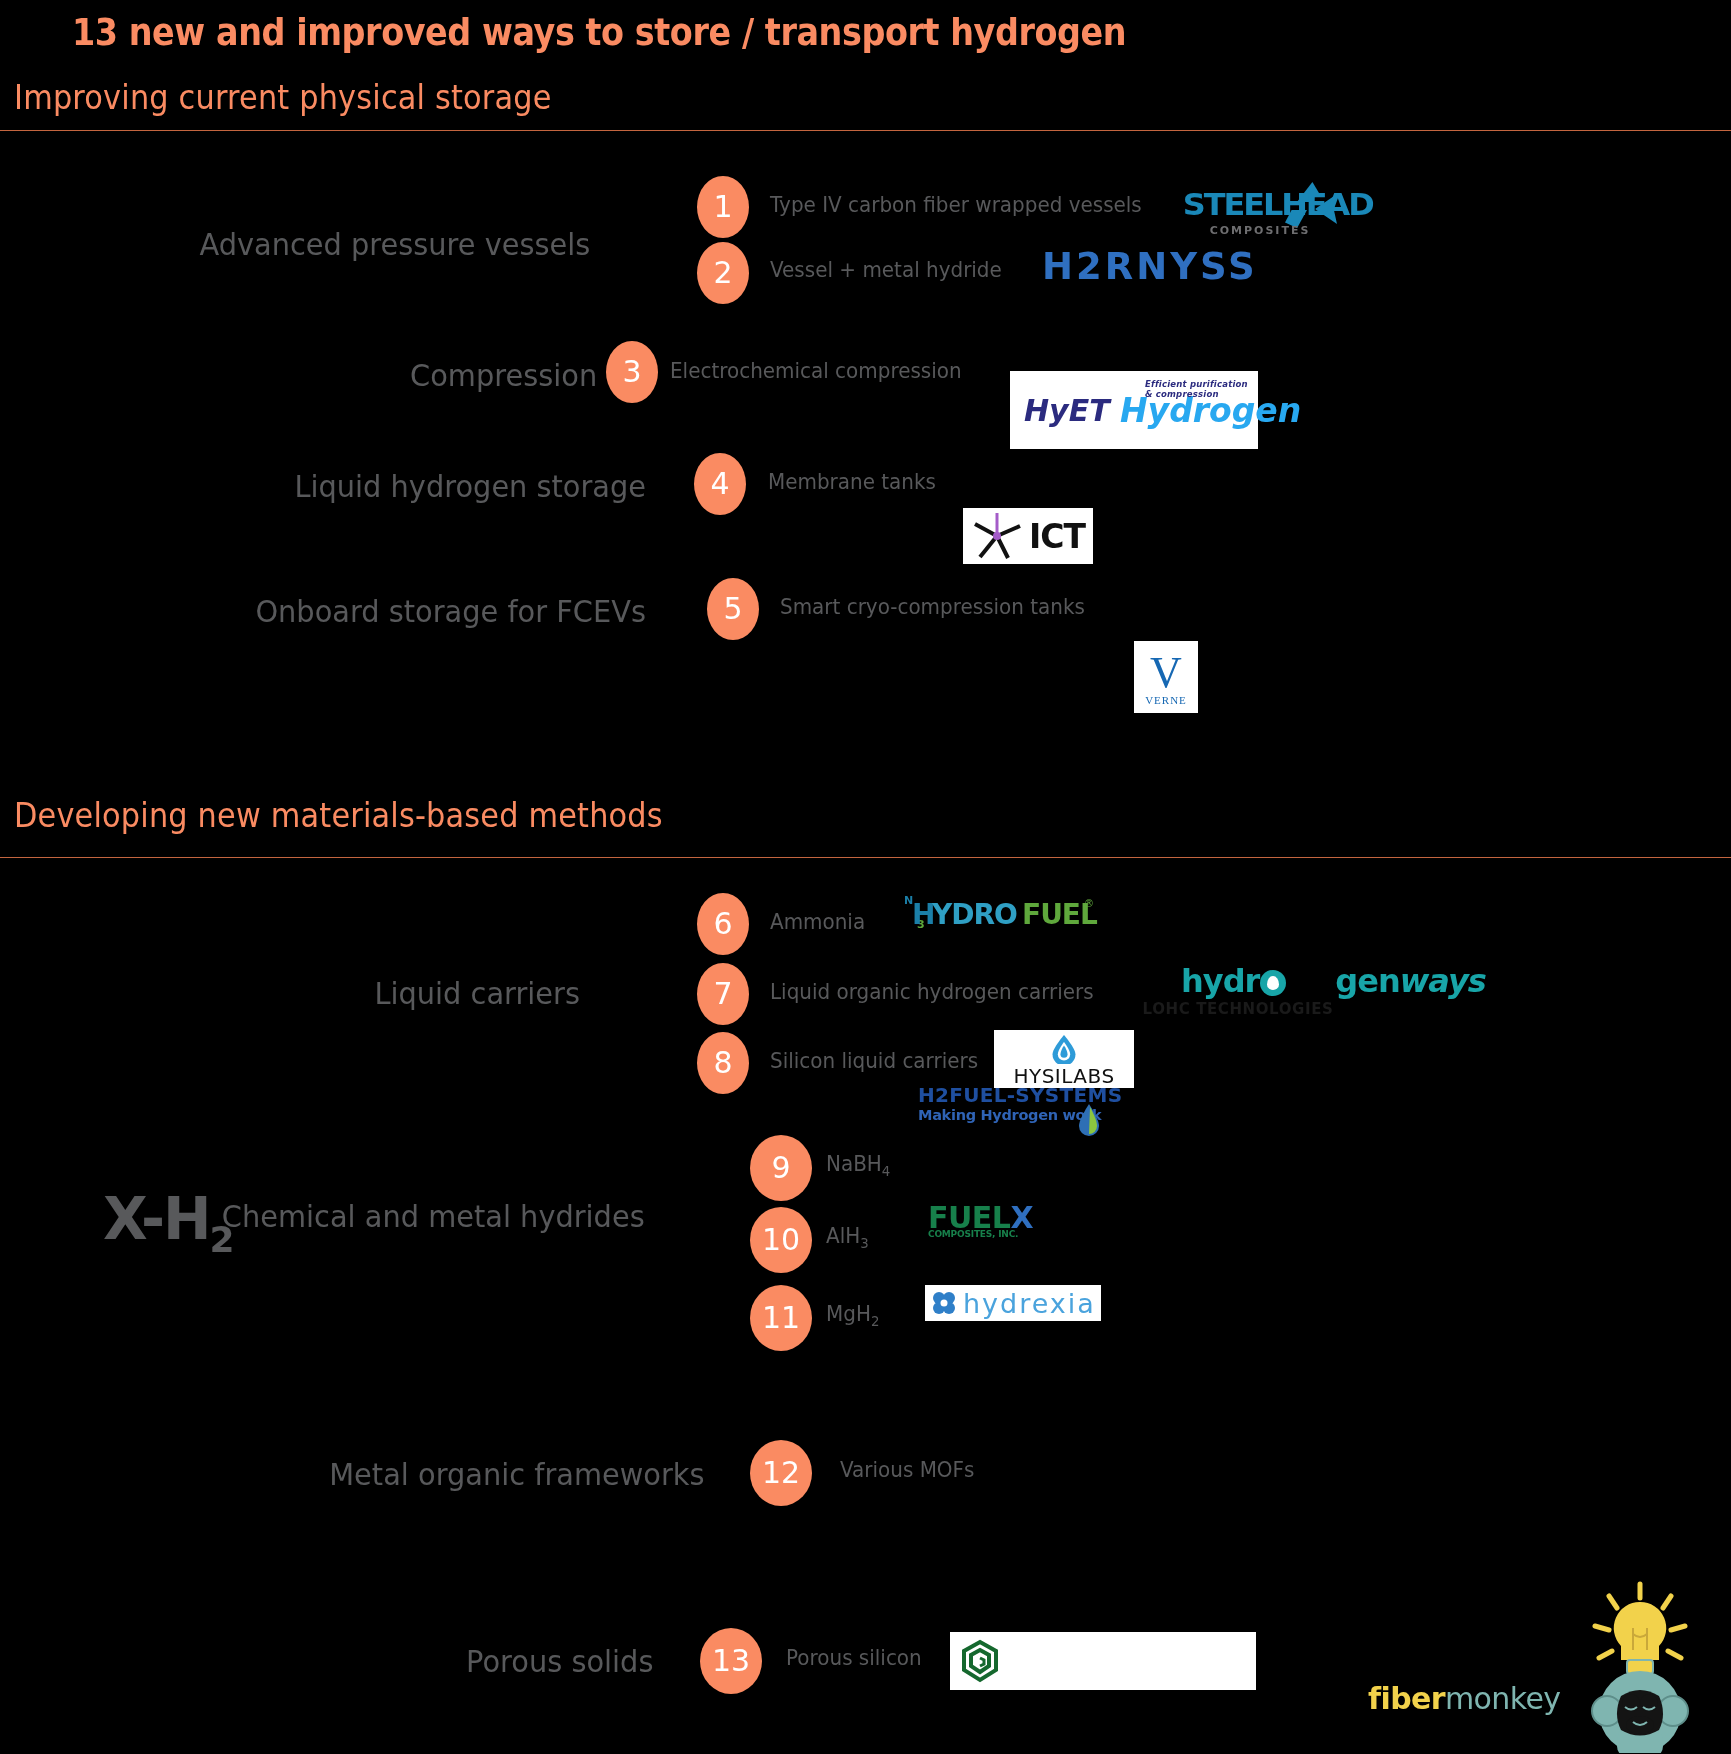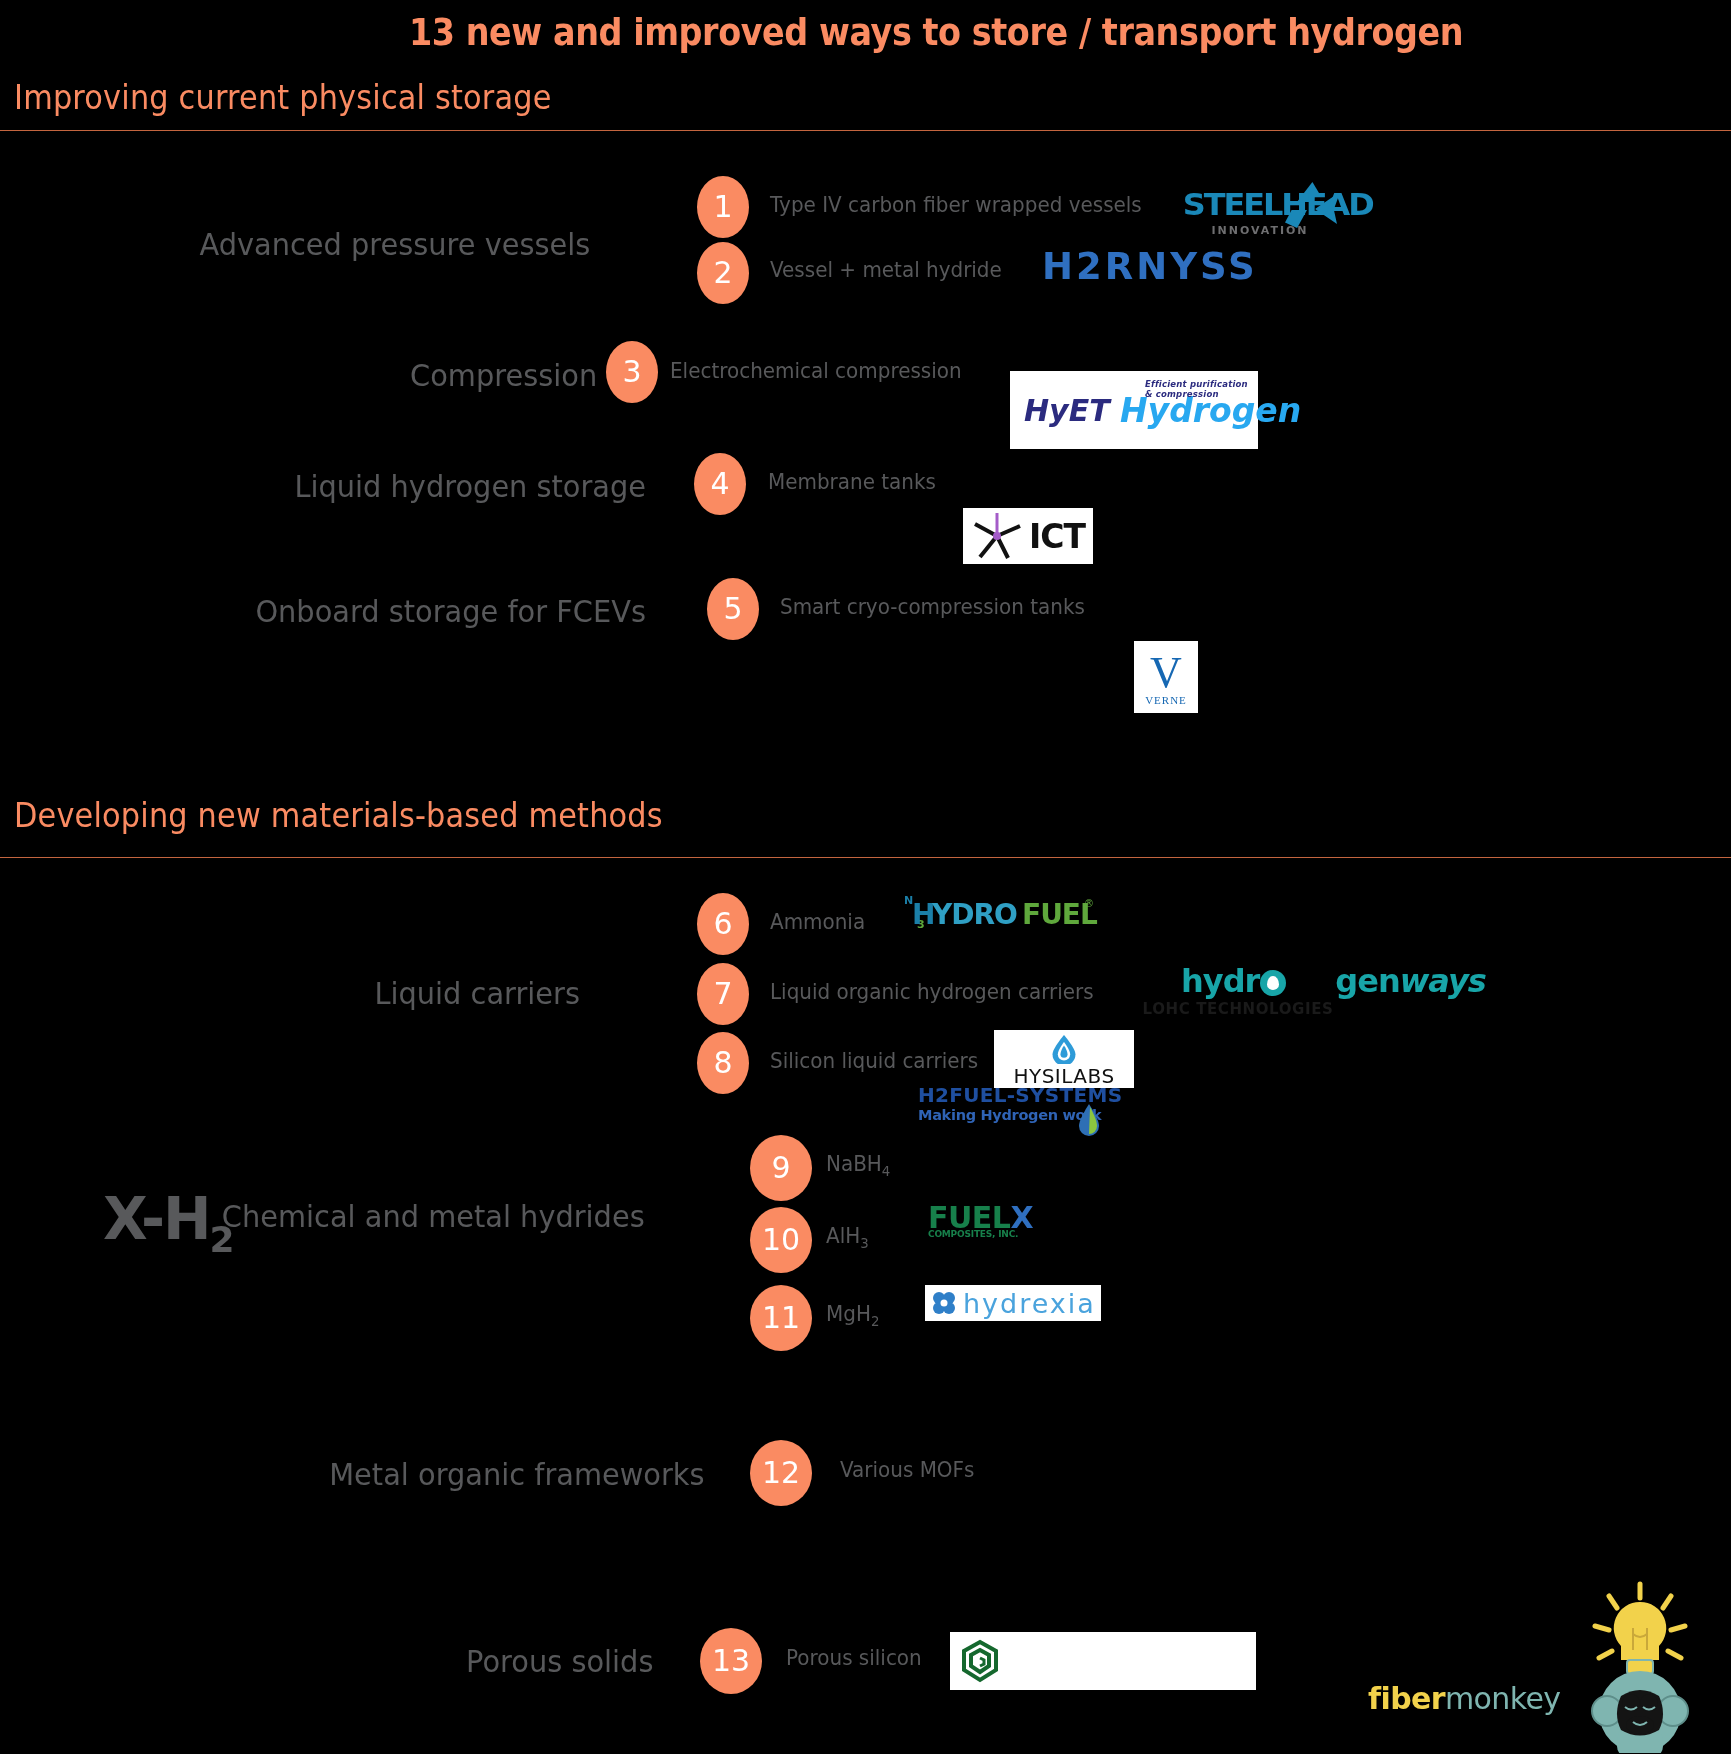--- a/index.html
+++ b/index.html
@@ -8,21 +8,21 @@
     width:1731px; height:1754px;
     background:#000;
     font-family:"Liberation Sans", sans-serif;
     overflow:hidden;
     position:relative;
   }
 
   
   #title {
     position:absolute; top:10px; left:0; width:1535px;
-    text-align:right;
+    text-align:left;
     color:#FA8B62;
     font-size:38px;
     font-weight:bold;
     letter-spacing:-0.5px;
     font-family:"DejaVu Sans", sans-serif;
   }
   #title-inner { display:inline-block; transform: scaleX(0.88); transform-origin:center; }
 
   
   .section-header {
@@ -211,21 +211,21 @@
 <div class="cat-label right-anchor" style="top:226px; right:1141px;">Advanced pressure vessels</div>
 
 <div class="bullet" style="top:176px; left:697px;">1</div>
 <div class="desc" style="top:193px; left:770px;">Type IV carbon fiber wrapped vessels</div>
 
 <div class="steelhead-wrap" style="top:180px; left:1185px;">
   <div class="fish-fin" style="top:2px; left:112px; width:22px; height:20px; clip-path:polygon(0 100%,70% 0,100% 55%,55% 100%);"></div>
   <div class="fish-fin" style="top:14px; left:130px; width:22px; height:30px; clip-path:polygon(0 50%,100% 0,85% 50%,100% 100%);"></div>
   <div class="fish-fin" style="top:30px; left:100px; width:22px; height:18px; clip-path:polygon(30% 0,100% 0,55% 100%,0 70%);"></div>
   <div class="steelhead-txt">STEELHEAD</div>
-  <div class="steelhead-sub">INNOVATION</div>
+  <div class="steelhead-sub">COMPOSITES</div>
 </div>
 
 <div class="bullet" style="top:242px; left:697px;">2</div>
 <div class="desc" style="top:258px; left:770px;">Vessel + metal hydride</div>
 <div class="harnyss" style="top:245px; left:1042px;">H2RNYSS</div>
 
 <div class="cat-label right-anchor" style="top:357px; right:1134px;">Compression</div>
 <div class="bullet" style="top:341px; left:606px;">3</div>
 <div class="desc" style="top:359px; left:670px;">Electrochemical compression</div>
 

